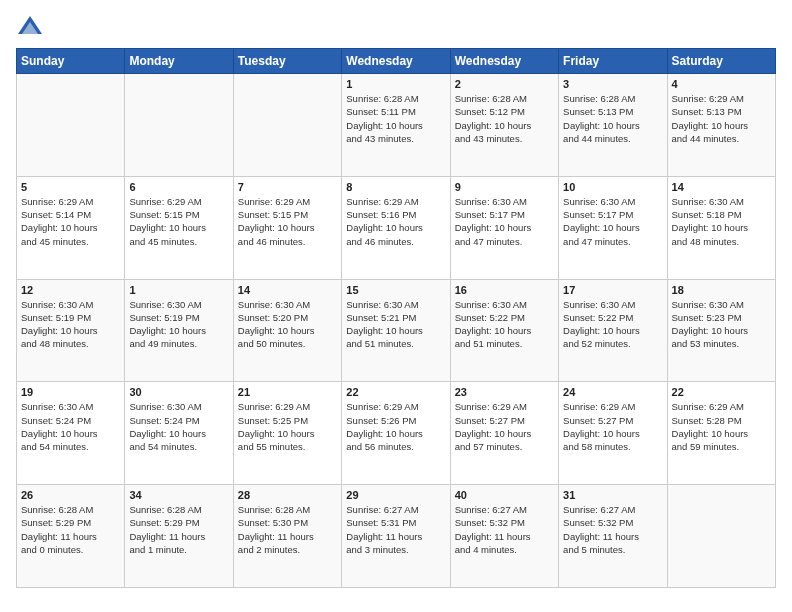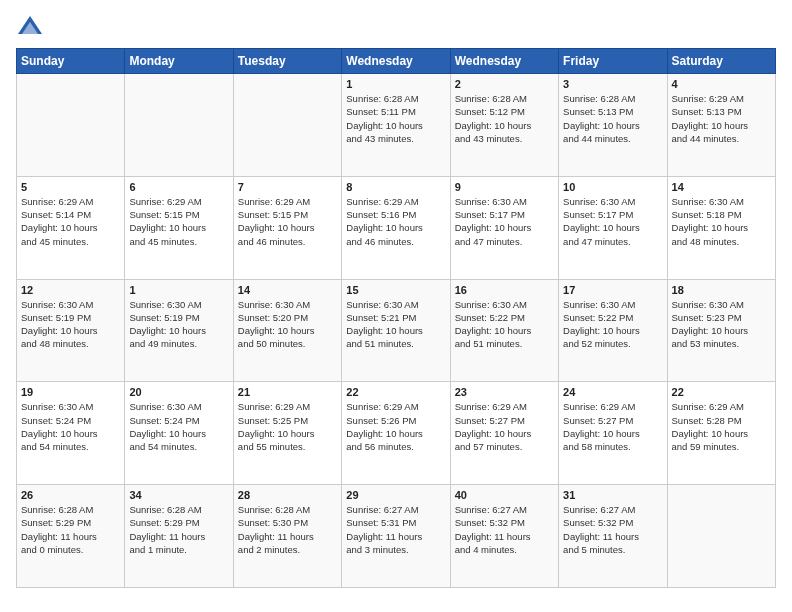--- a/index.html
+++ b/index.html
@@ -204,21 +204,21 @@
             <div class="day-number">18</div>
             <div class="day-info">Sunrise: 6:30 AM<br>Sunset: 5:23 PM<br>Daylight: 10 hours<br>and 53 minutes.</div>
           </td>
         </tr>
         <tr>
           <td>
             <div class="day-number">19</div>
             <div class="day-info">Sunrise: 6:30 AM<br>Sunset: 5:24 PM<br>Daylight: 10 hours<br>and 54 minutes.</div>
           </td>
           <td>
-            <div class="day-number">20</div>
+            <div class="day-number">30</div>
             <div class="day-info">Sunrise: 6:30 AM<br>Sunset: 5:24 PM<br>Daylight: 10 hours<br>and 54 minutes.</div>
           </td>
           <td>
             <div class="day-number">21</div>
             <div class="day-info">Sunrise: 6:29 AM<br>Sunset: 5:25 PM<br>Daylight: 10 hours<br>and 55 minutes.</div>
           </td>
           <td>
             <div class="day-number">22</div>
             <div class="day-info">Sunrise: 6:29 AM<br>Sunset: 5:26 PM<br>Daylight: 10 hours<br>and 56 minutes.</div>
           </td>

